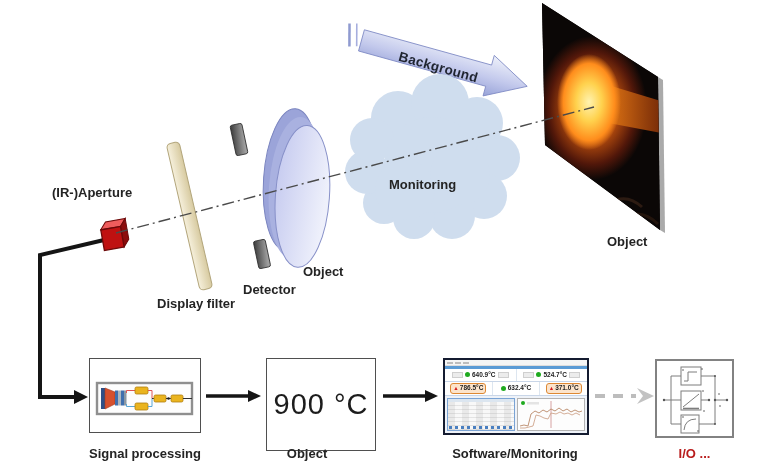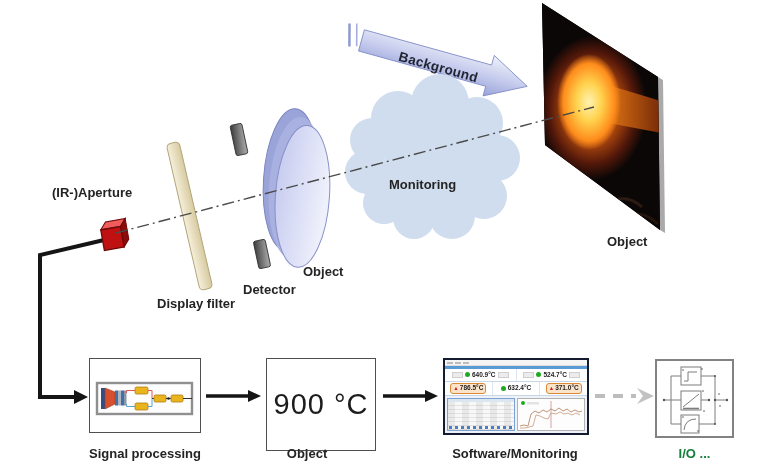--- a/index.html
+++ b/index.html
@@ -294,15 +294,15 @@
   <div class="lbl" style="left:157px;top:296px;">Display filter</div>
   <div class="lbl" style="left:243px;top:282px;">Detector</div>
   <div class="lbl" style="left:303px;top:264px;">Object</div>
   <div class="lbl" style="left:389px;top:177px;">Monitoring</div>
   <div class="bg-label">Background</div>
   <div class="lbl" style="left:567px;top:234px;margin-left:40px;">Object</div>
 
   <div class="lbl center" style="left:89px;width:112px;top:446px;">Signal processing</div>
   <div class="lbl center" style="left:252px;width:110px;top:446px;">Object</div>
   <div class="lbl center" style="left:440px;width:150px;top:446px;">Software/Monitoring</div>
-  <div class="lbl center" style="left:655px;width:79px;top:446px;color:#15803d;">I/O ...</div>
+  <div class="lbl center" style="left:655px;width:79px;top:446px;color:#b91c1c;">I/O ...</div>
 
 </div>
 
 </body></html>

